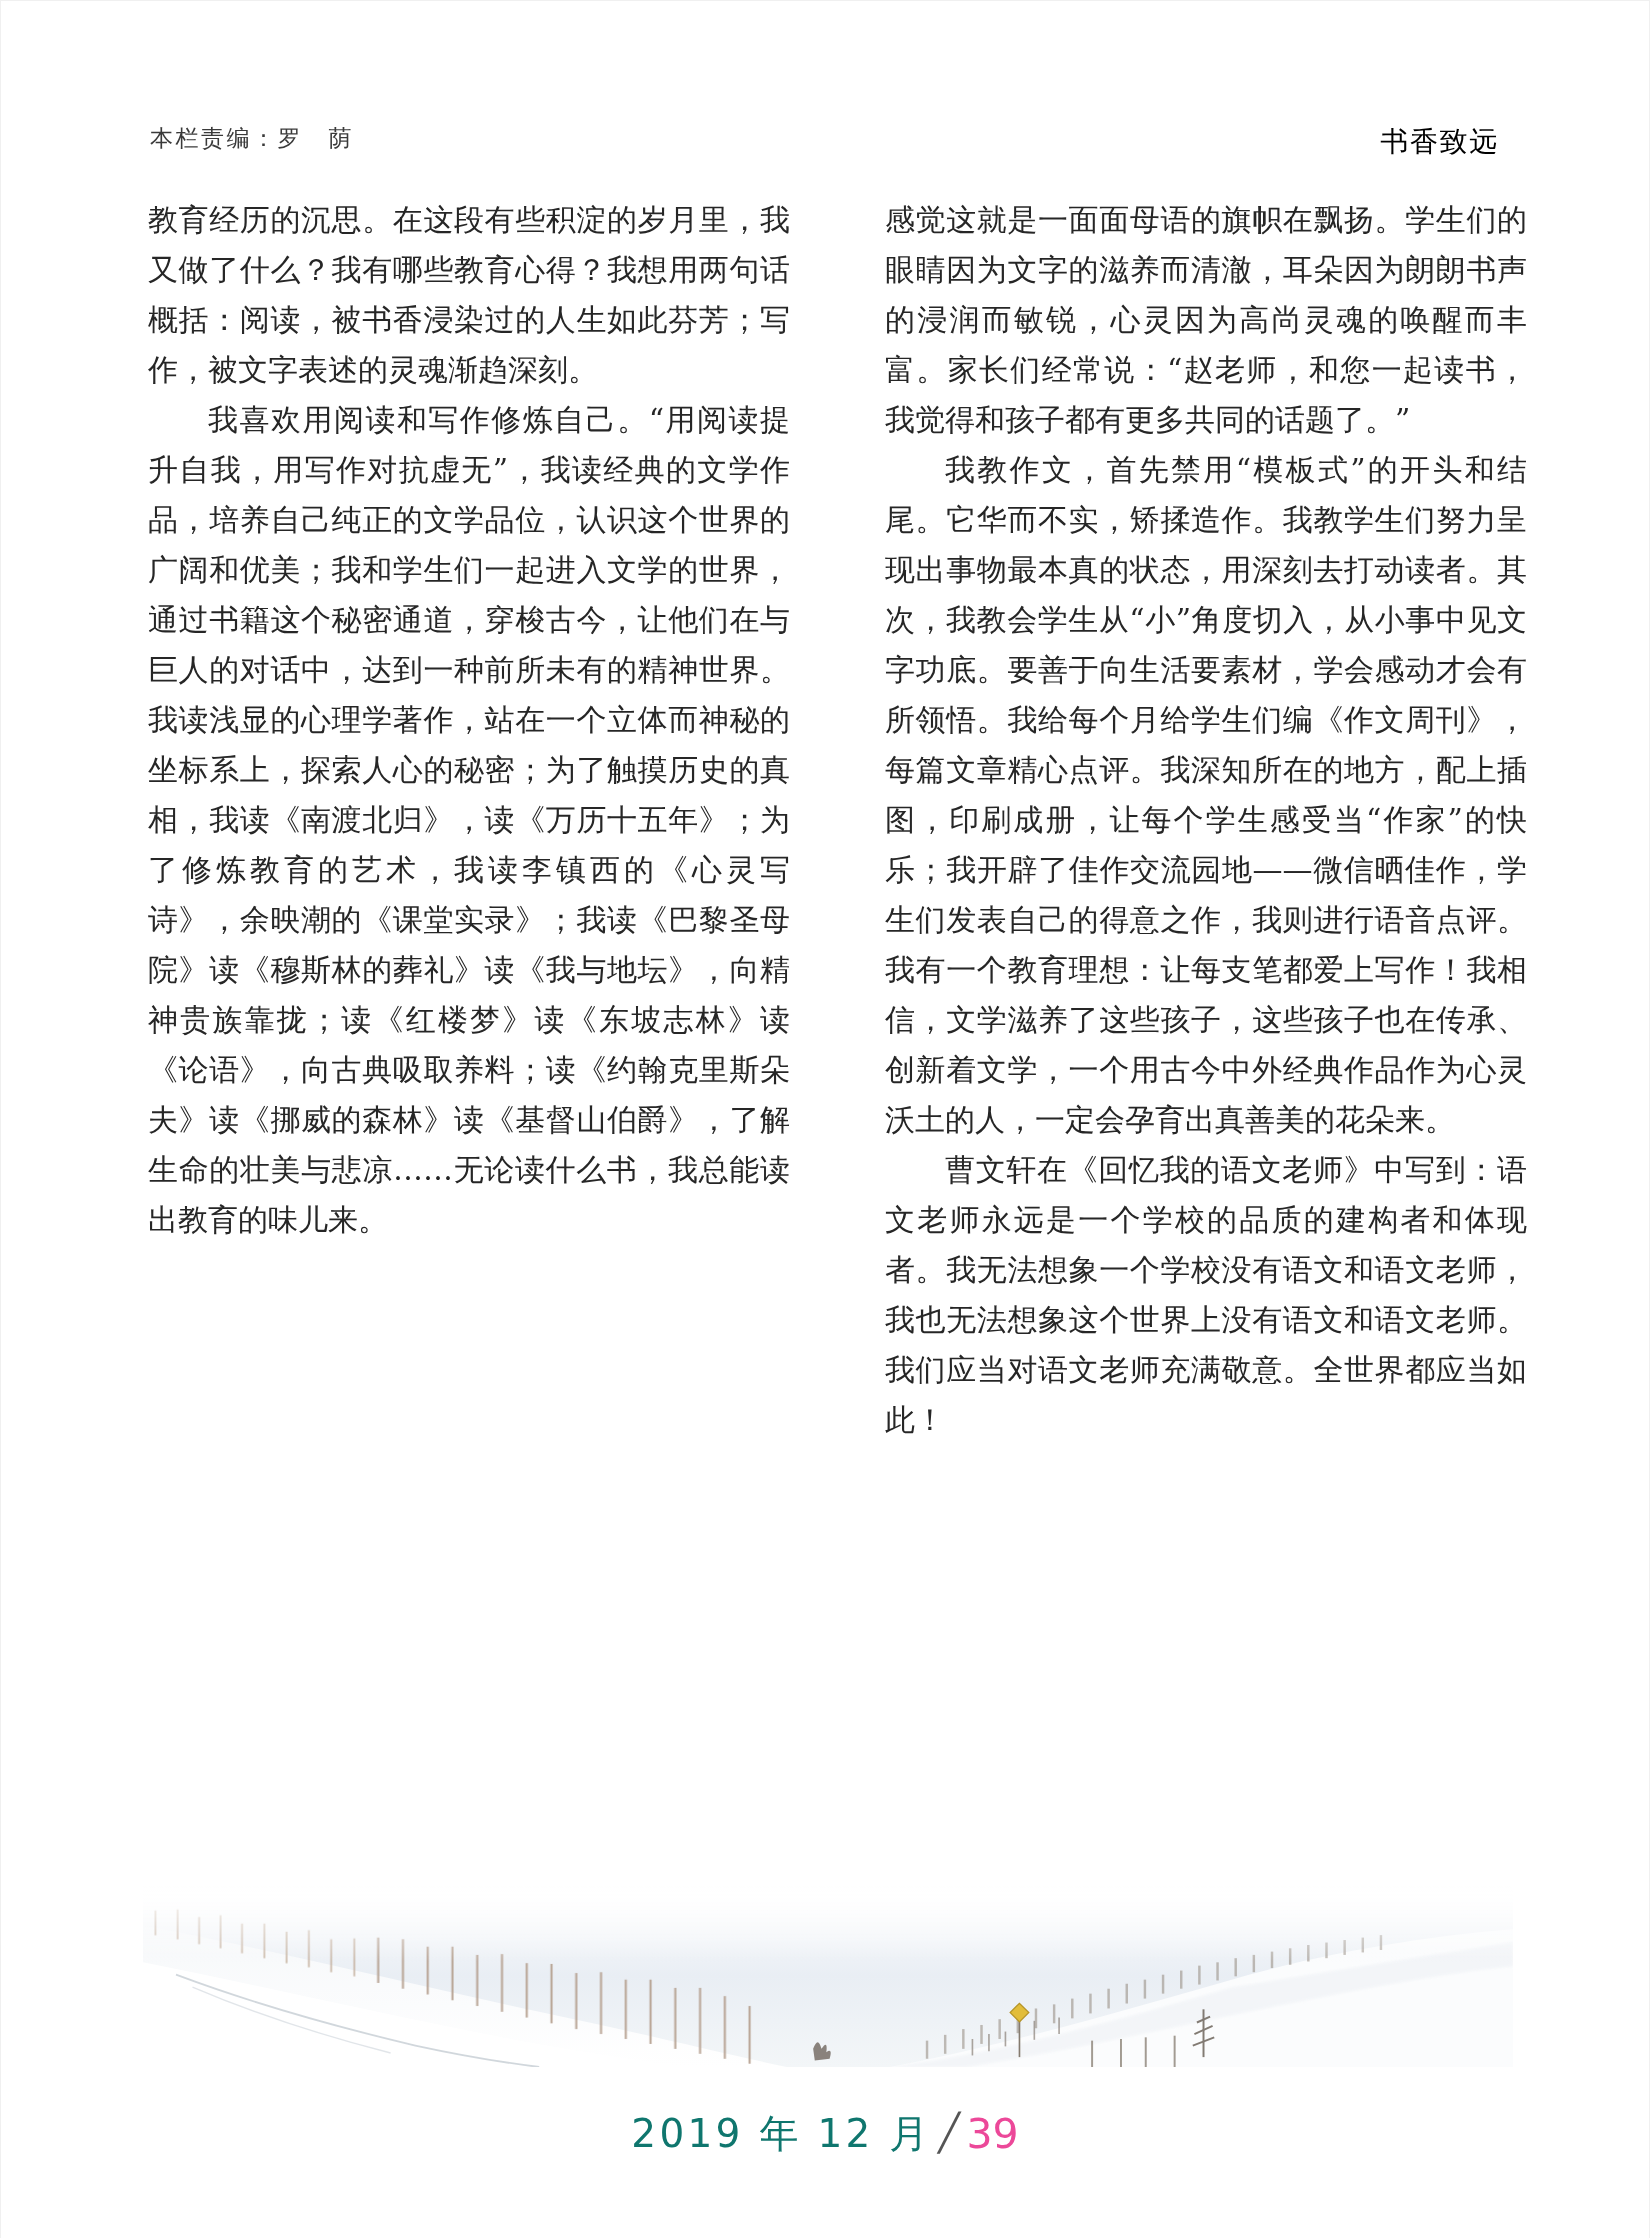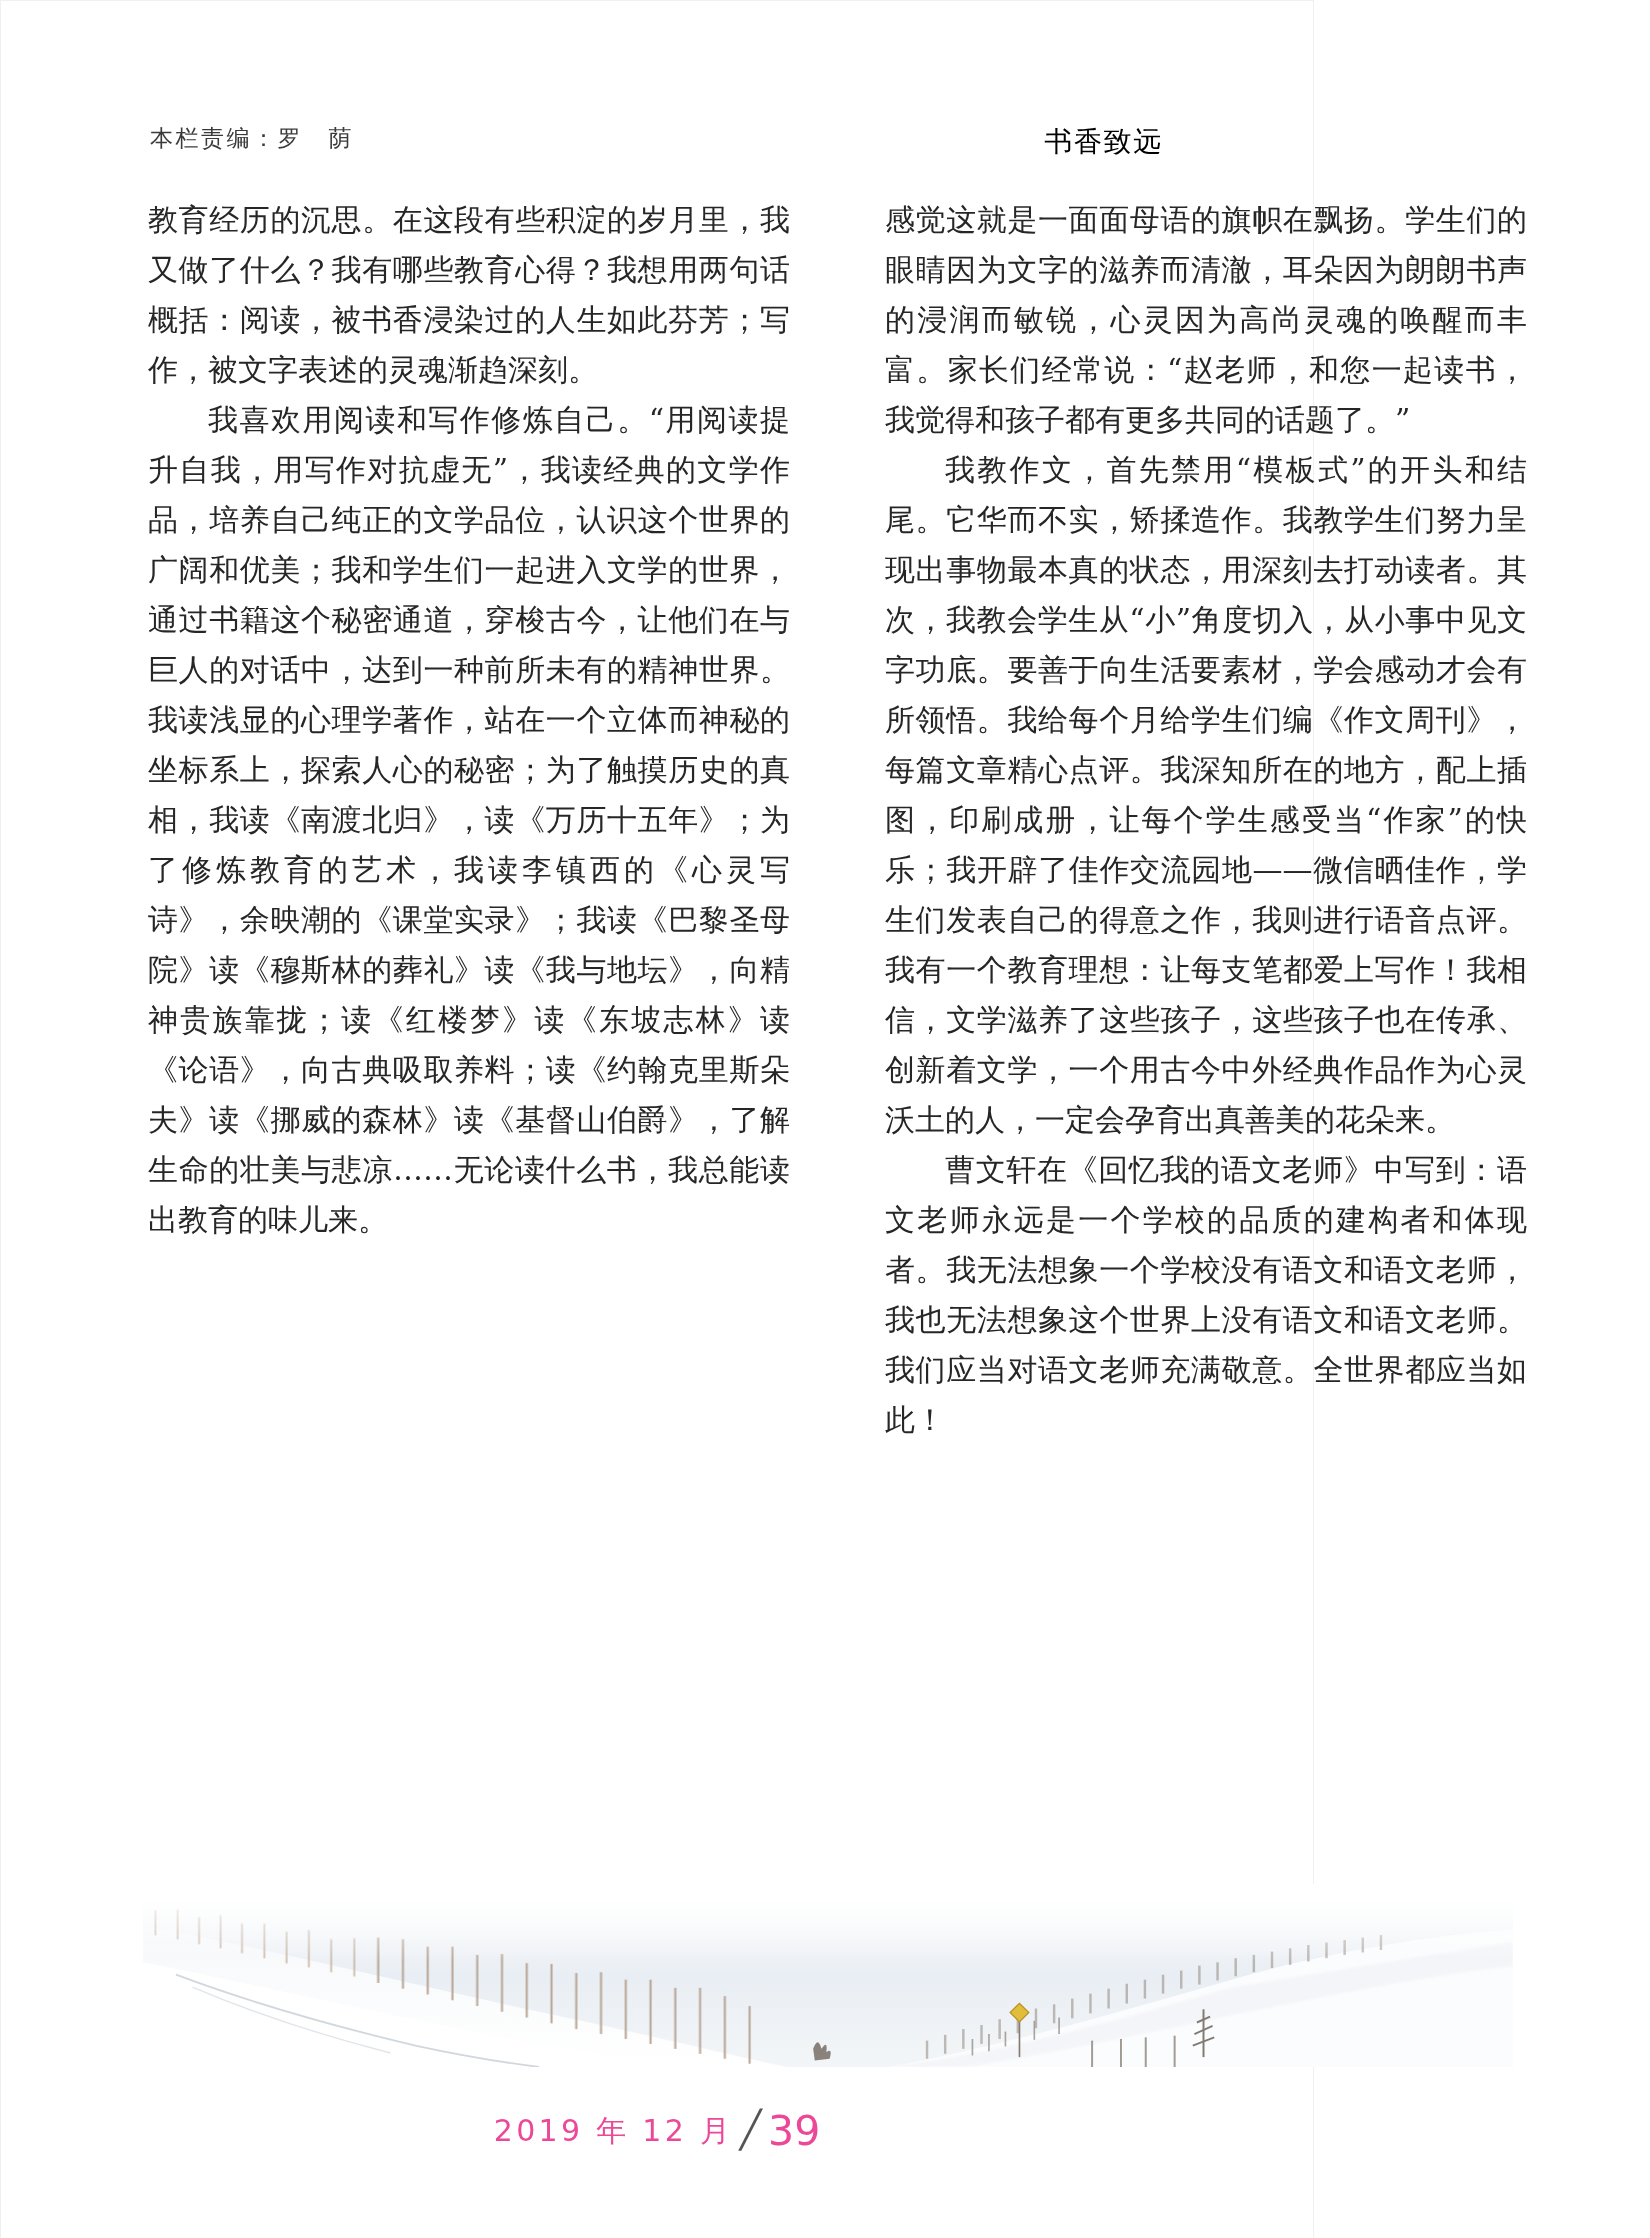--- a/index.html
+++ b/index.html
@@ -4,21 +4,21 @@
 <style>
   html, body {
     margin: 0; padding: 0;
     width: 1650px; height: 2239px;
     background: #ffffff;
     overflow: hidden;
     font-family: "DejaVu Serif", "Liberation Serif", serif;
   }
   .page {
     position: absolute; inset: 0;
-    width: 1314px; height: 2239px;
+    width: 1650px; height: 2239px;
     background: #ffffff;
     box-sizing: border-box;
     border: 0.8px solid #f0f0f0;
   }
   .header-left {
     position: absolute; left: 149px; top: 122px;
     font-size: 23px; color: #3a3a3a; letter-spacing: 2.5px;
     font-family: "DejaVu Sans", "Liberation Sans", sans-serif;
   }
   .header-right {
@@ -46,21 +46,21 @@
     width: 1370px; height: 183px;
   }
   .landscape svg { display: block; width: 100%; height: 100%; }
 
   .footer {
     position: absolute; left: 0; top: 2106px; width: 100%;
     display: flex; justify-content: center; align-items: center; gap: 6.6px;
     color: #4a4a4a;
     font-family: "DejaVu Sans", "Liberation Sans", sans-serif;
   }
-  .f-date  { font-size: 30px; letter-spacing: 3.3px; color: #ec4899; }
+  .f-date  { font-size: 39px; letter-spacing: 3.3px; color: #0f766e; }
   .f-slash { font-size: 36px; font-weight: 200; color: #555; transform: translateY(-1.7px); }
   .f-num   { font-size: 41px; color: #ec4899; }
 </style>
 </head>
 <body>
 
 <div class="page">
 
   <div class="header-left">本栏责编：罗　荫</div>
 

